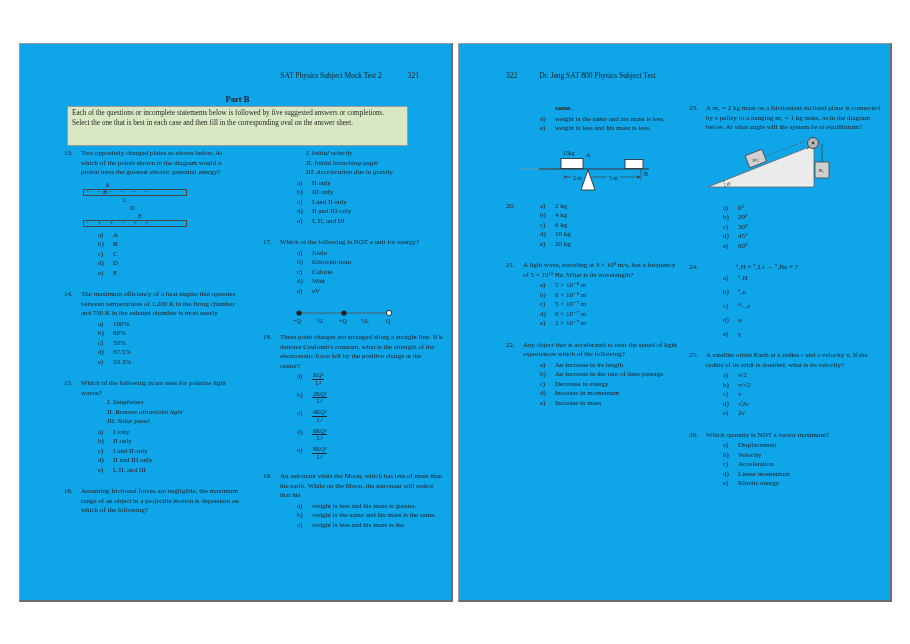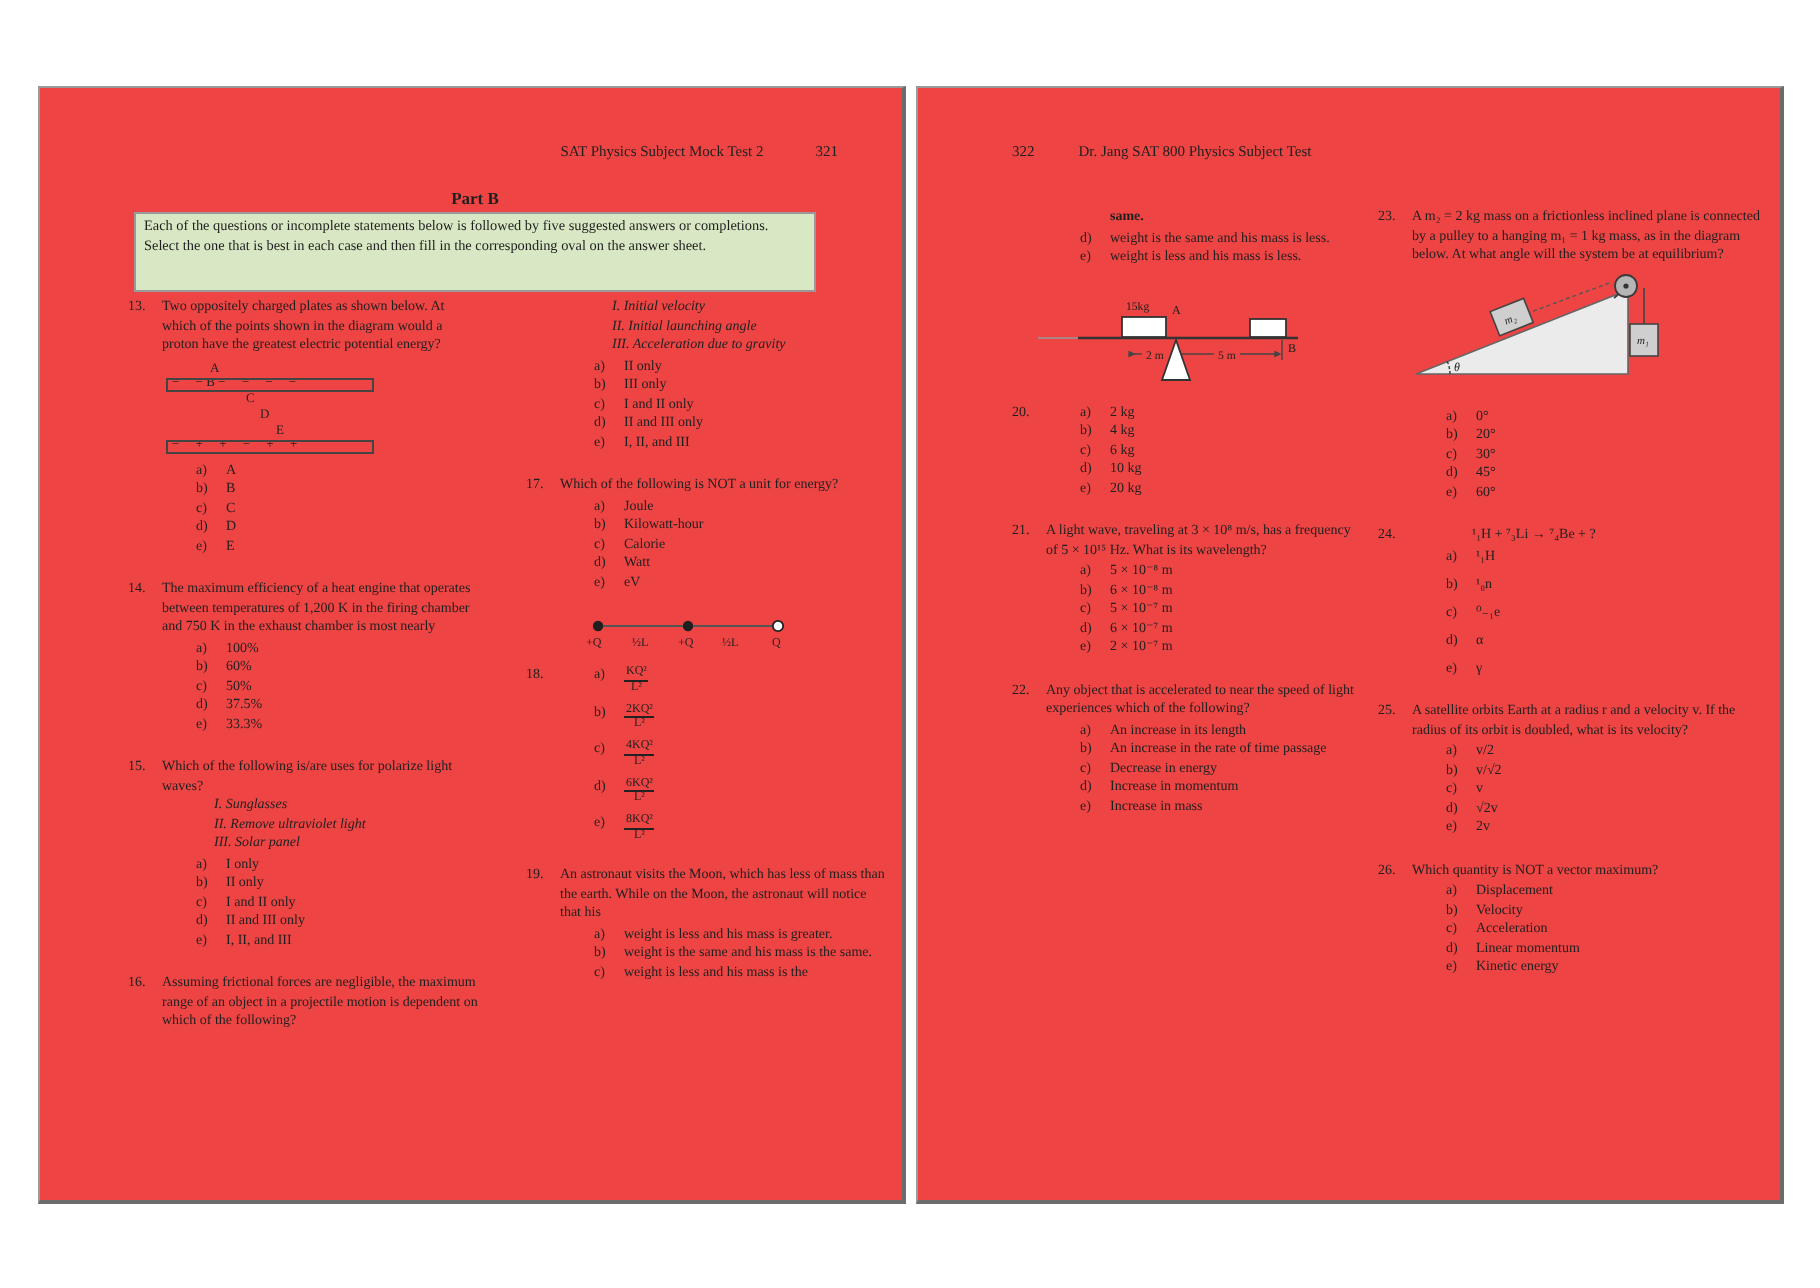--- a/index.html
+++ b/index.html
@@ -2,21 +2,21 @@
 <html><head>
 <meta charset="utf-8">
 <style>
   html,body{margin:0;padding:0;}
   body{
     width:910px;height:644px;position:relative;background:#ffffff;
     font-family:"Liberation Serif","DejaVu Serif",serif;color:#1f1f1f;
     -webkit-font-smoothing:antialiased;
   }
   .page{
-    position:absolute;top:43px;width:431px;height:556px;background:#ef4444;
+    position:absolute;top:43px;width:431px;height:556px;background:#0ea5e9;
     border:1px solid #9a9a9a;border-right:2px solid #6c6c6c;border-bottom:2px solid #6c6c6c;
   }
   .page-left{left:19px;}
   .page-right{left:458px;}
   .runhead{position:absolute;top:27px;font-size:7.5px;display:flex;}
   .runhead-l{right:32px;gap:26px;}
   .runhead-r{left:47px;gap:22px;justify-content:space-between;}
   .section-title{position:absolute;top:50px;left:47px;right:43px;text-align:center;font-weight:bold;font-size:8.5px;}
   .instructions{
     position:absolute;top:62px;left:47px;right:43px;background:#d9e8c4;border:1px solid #999;
@@ -228,20 +228,21 @@
         <text x="2" y="15" font-size="6" fill="#1f1f1f">+Q</text>
         <text x="25" y="15" font-size="6" fill="#1f1f1f">½L</text>
         <text x="48" y="15" font-size="6" fill="#1f1f1f">+Q</text>
         <text x="70" y="15" font-size="6" fill="#1f1f1f">½L</text>
         <text x="95" y="15" font-size="6" fill="#1f1f1f">Q</text>
       </svg>
     </div>
 
     <div class="q">
       <span class="qnum">18.</span>
+      <span>Three point charges are arranged along a straight line. If k denotes Coulomb's constant, what is the strength of the electrostatic force felt by the positive charge at the center?</span>
       <div class="opts spaced">
           <div class="opt">
             <span class="olab">a)</span>
             <span class="frac">
               <span class="fn">KQ²</span>
               <span class="fd">L²</span>
             </span>
           </div>
           <div class="opt">
             <span class="olab">b)</span>

